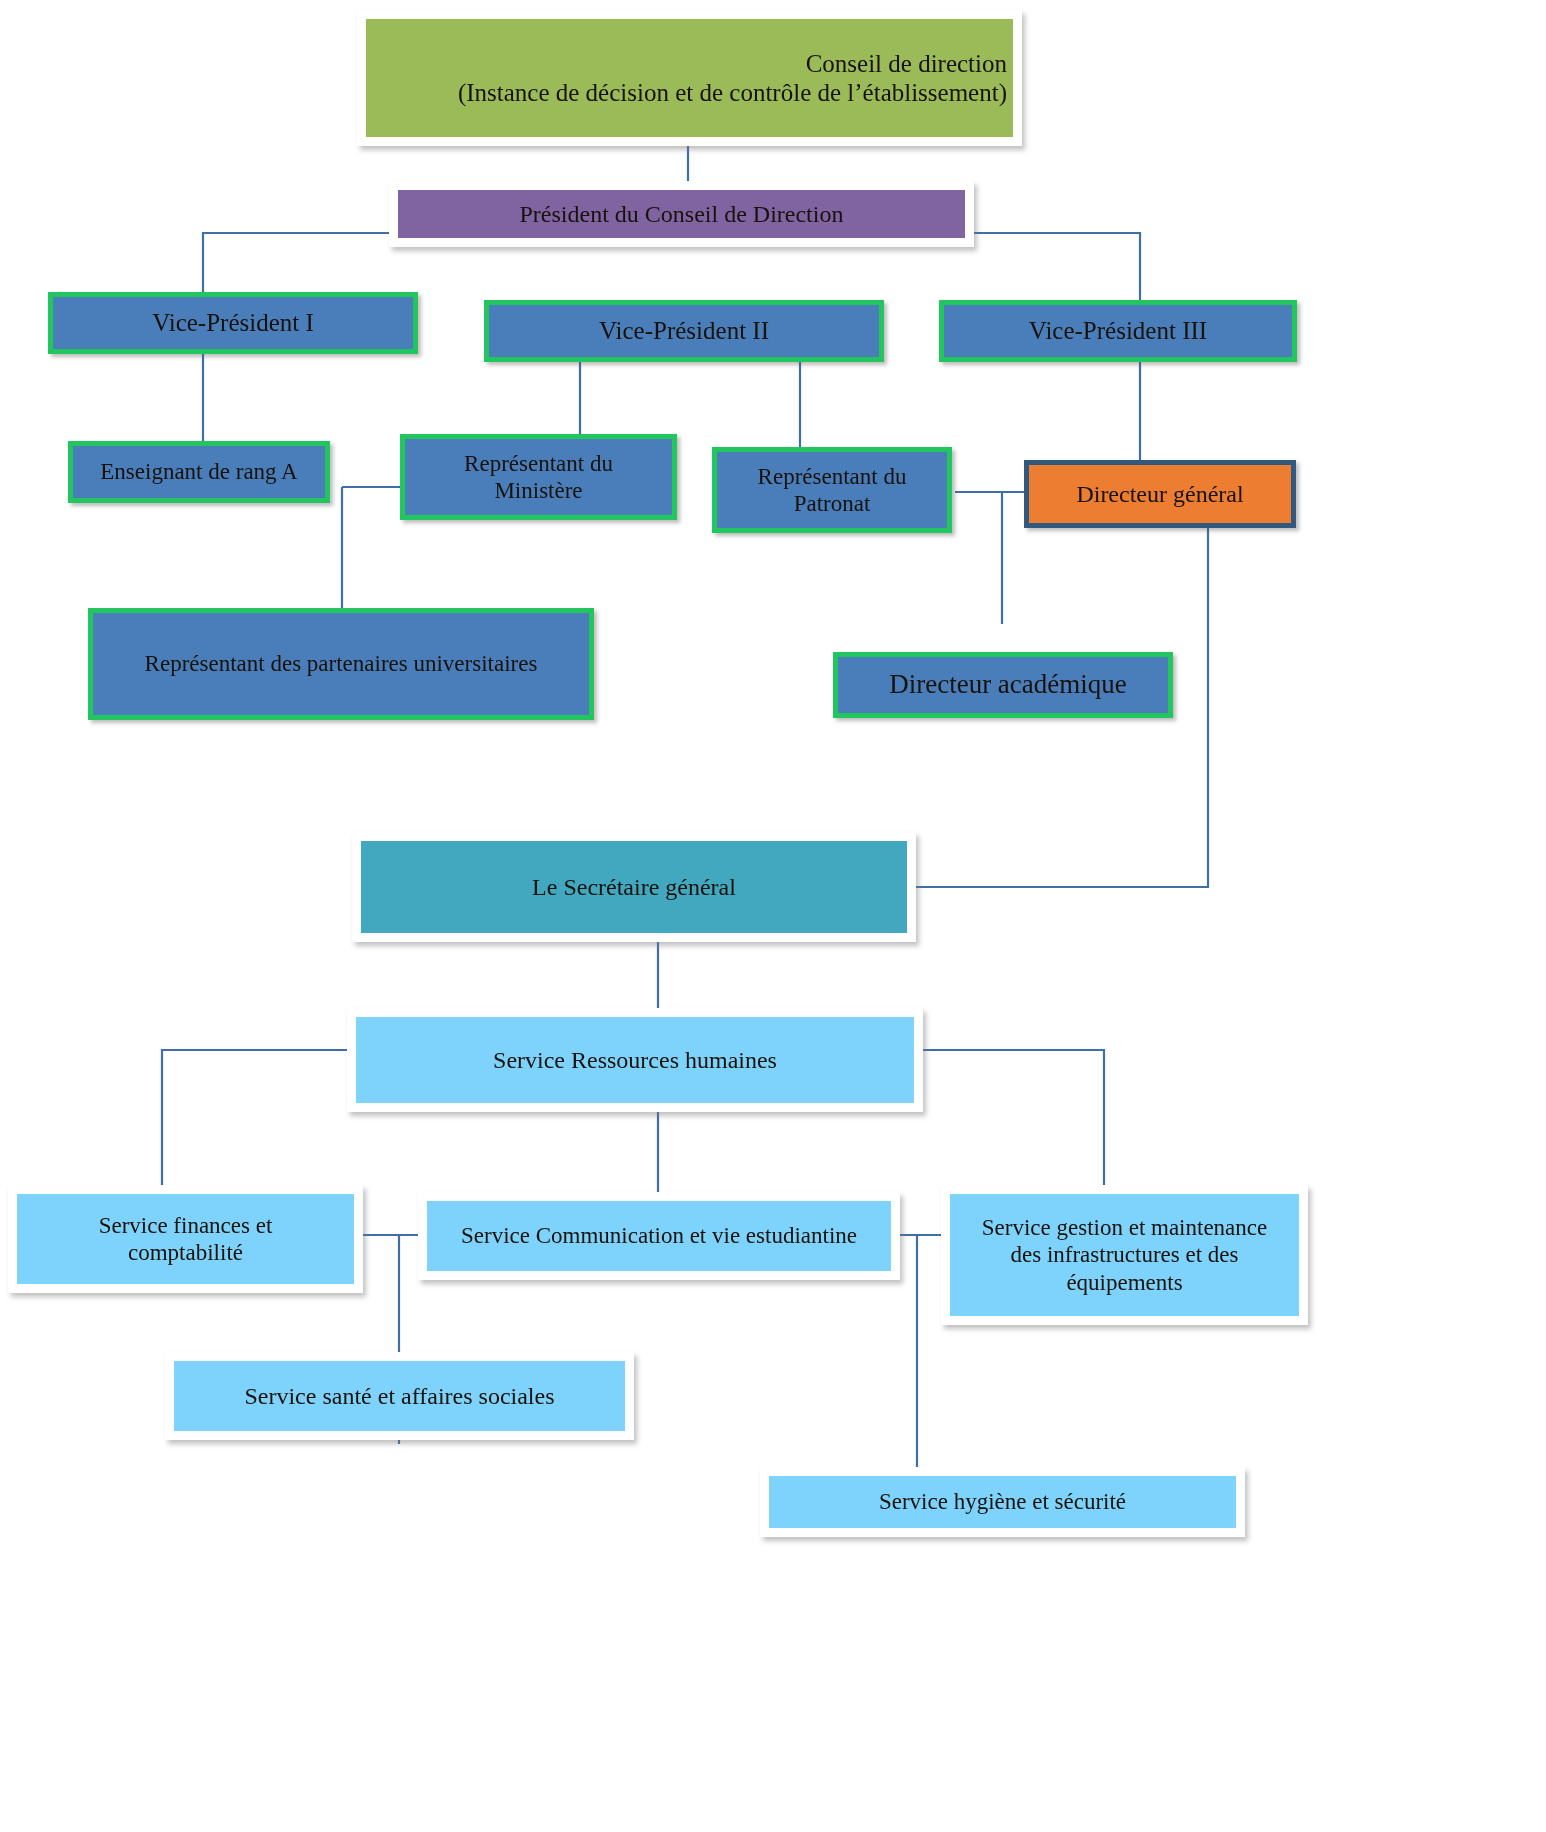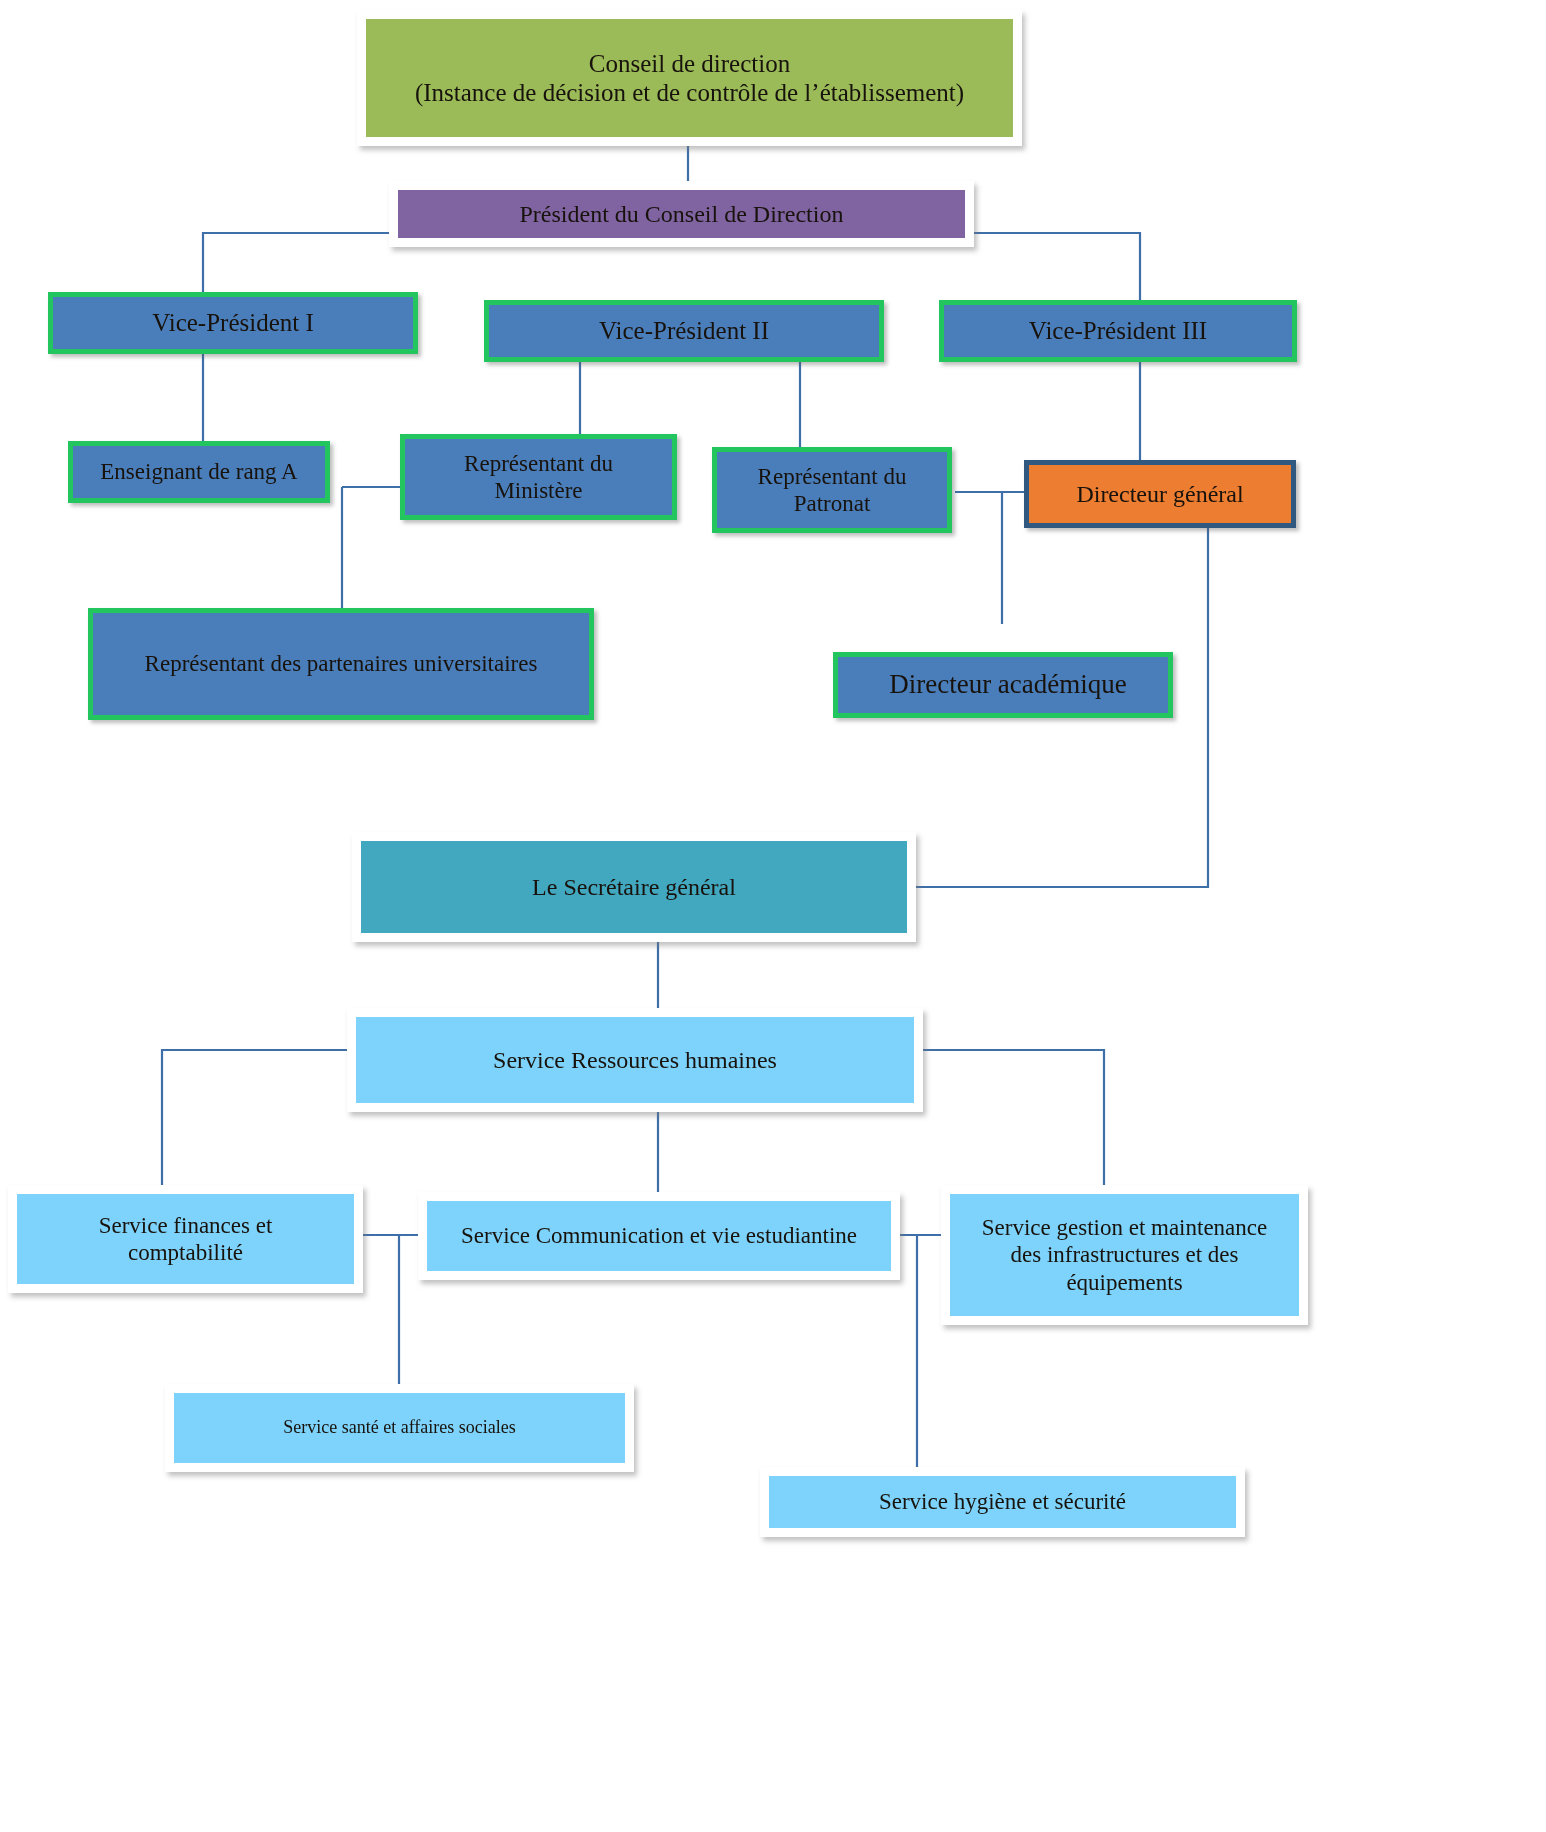--- a/index.html
+++ b/index.html
@@ -101,21 +101,21 @@
       <path d="M 347,1050 L 162,1050 L 162,1185" fill="none" stroke="#3f6fa8" stroke-width="2.2"></path>
       <path d="M 658,1112 L 658,1192" fill="none" stroke="#3f6fa8" stroke-width="2.2"></path>
       <path d="M 923,1050 L 1104,1050 L 1104,1185" fill="none" stroke="#3f6fa8" stroke-width="2.2"></path>
       <path d="M 363,1235 L 418,1235" fill="none" stroke="#3f6fa8" stroke-width="2.2"></path>
       <path d="M 399,1235 L 399,1444" fill="none" stroke="#3f6fa8" stroke-width="2.2"></path>
       <path d="M 399,1444 L 399,1444" fill="none" stroke="#3f6fa8" stroke-width="2.2"></path>
       <path d="M 900,1235 L 941,1235" fill="none" stroke="#3f6fa8" stroke-width="2.2"></path>
       <path d="M 917,1235 L 917,1502 L 760,1502" fill="none" stroke="#3f6fa8" stroke-width="2.2"></path>
     </svg>
   <div id="nodes-layer">
-      <div class="node green" style="left: 357px; top: 10px; width: 665px; height: 136px; font-size: 25px;">
+      <div class="node green" style="left: 357px; top: 10px; width: 665px; height: 136px; font-size: 25px; text-align: right;">
         <span class="label">Conseil de direction
 (Instance de décision et de contrôle de l’établissement)</span>
       </div>
       <div class="node purple" style="left: 389px; top: 181px; width: 585px; height: 66px; font-size: 24px;">
         <span class="label">Président du Conseil de Direction</span>
       </div>
       <div class="node outlined" style="left: 48px; top: 292px; width: 370px; height: 62px; font-size: 25px;">
         <span class="label">Vice-Président I</span>
       </div>
       <div class="node outlined" style="left: 484px; top: 300px; width: 400px; height: 62px; font-size: 25px; text-align: center;">
@@ -155,20 +155,20 @@
 comptabilité</span>
       </div>
       <div class="node framed" style="left: 418px; top: 1192px; width: 482px; height: 88px; font-size: 23px; font-family: Liberation Serif, serif;">
         <span class="label">Service Communication et vie estudiantine</span>
       </div>
       <div class="node framed" style="left: 941px; top: 1185px; width: 367px; height: 140px; font-size: 23px;">
         <span class="label">Service gestion et maintenance
 des infrastructures et des
 équipements</span>
       </div>
-      <div class="node framed" style="left: 165px; top: 1384px; width: 469px; height: 88px; font-size: 18px; align-items: center;">
+      <div class="node framed" style="left: 165px; top: 1352px; width: 469px; height: 88px; font-size: 24px; align-items: center;">
         <span class="label">Service santé et affaires sociales</span>
       </div>
       <div class="node framed" style="left: 760px; top: 1467px; width: 485px; height: 70px; font-size: 23px;">
         <span class="label">Service hygiène et sécurité</span>
       </div>
     </div>
 </div>
 
 </body></html>

